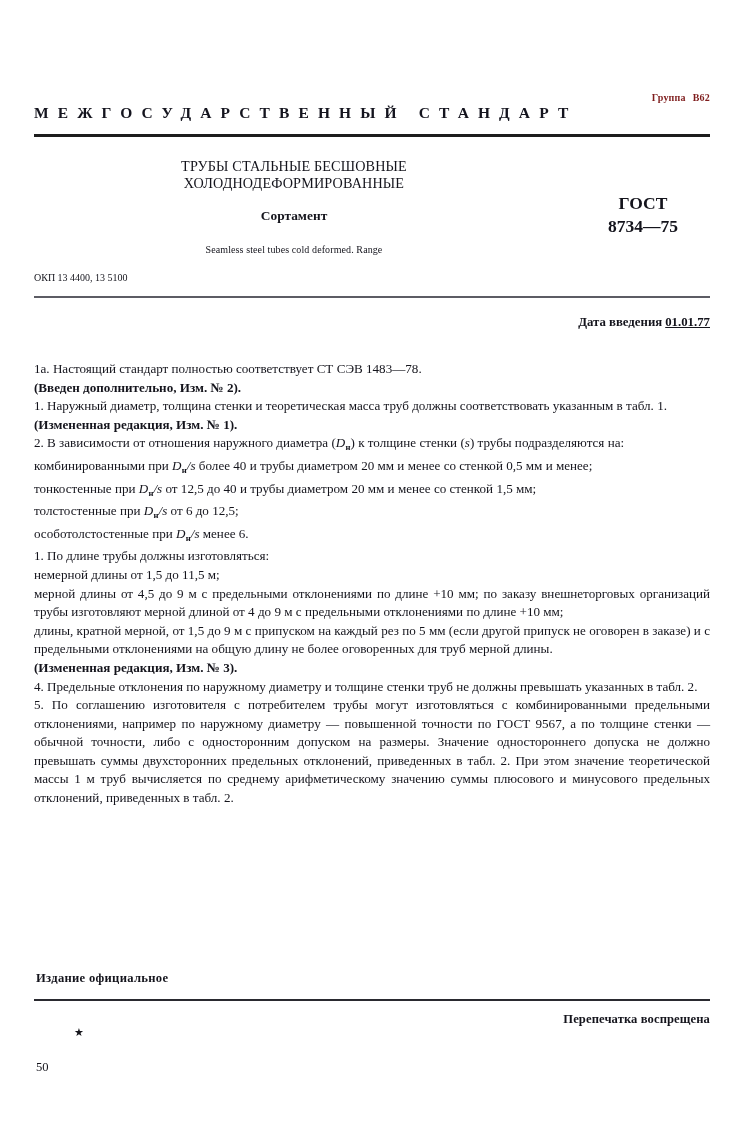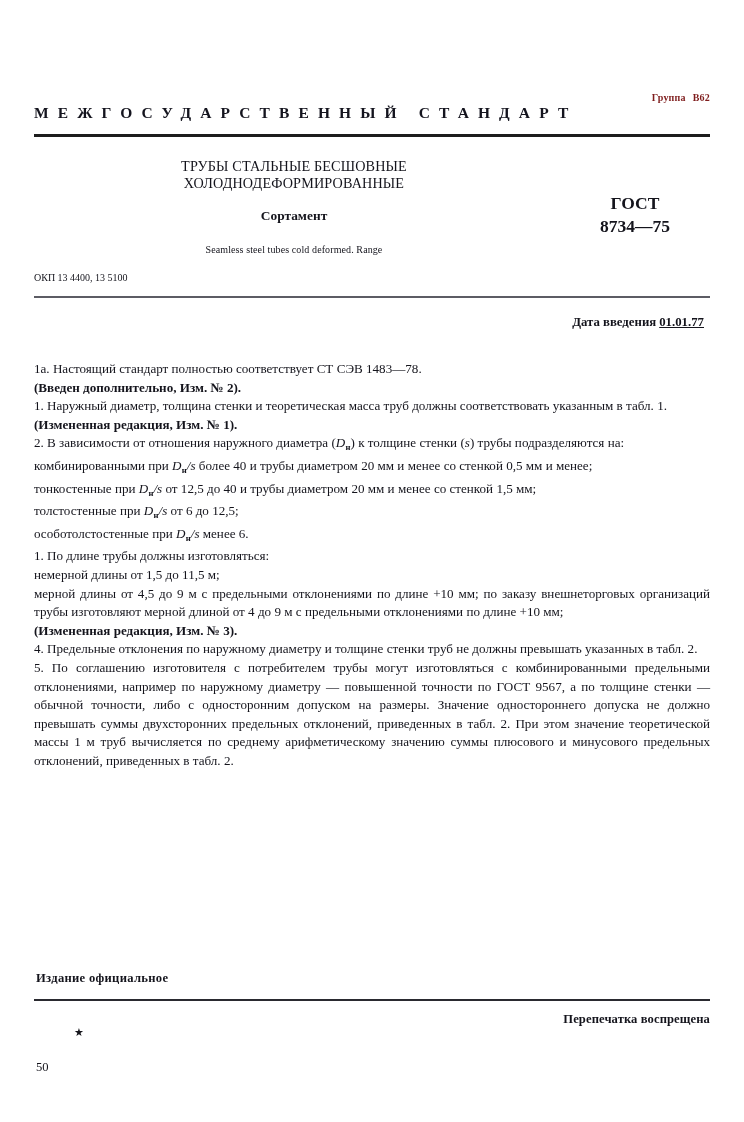--- a/index.html
+++ b/index.html
@@ -98,39 +98,39 @@
     margin-top: 16px;
   }
   .title-en {
     font-size: 10px;
     margin-top: 20px;
     letter-spacing: 0.1px;
   }
 
   .gost-box {
     position: absolute;
-    right: 34px;
+    right: 26px;
     top: 192px;
     width: 150px;
     text-align: center;
     font-weight: bold;
     font-size: 17.5px;
     line-height: 23px;
   }
 
   .okp {
     position: absolute;
     left: 34px;
     top: 272px;
     font-size: 10px;
   }
 
   .date-intro {
     position: absolute;
-    right: 40px;
+    right: 34px;
     top: 315px;
     font-size: 12.8px;
     font-weight: bold;
   }
   .date-intro .date-val {
     text-decoration: underline;
     margin-left: 3px;
   }
 
   
@@ -244,20 +244,21 @@
 
     <p class="p-hang"><span>тонкостенные при </span><span class="frac"><i>D</i><span class="sub">н</span><i>/s</i></span><span> от 12,5 до 40 и трубы диаметром 20 мм и менее со стенкой 1,5 мм;</span></p>
 
     <p class="p-hang"><span>толстостенные при </span><span class="frac"><i>D</i><span class="sub">н</span><i>/s</i></span><span> от 6 до 12,5;</span></p>
 
     <p class="p-hang"><span>особотолстостенные при </span><span class="frac"><i>D</i><span class="sub">н</span><i>/s</i></span><span> менее 6.</span></p>
 
     <p class="p-hang">1.  По длине трубы должны изготовляться:</p>
     <p class="p-hang">немерной длины от 1,5 до 11,5 м;</p>
     <p class="p-hang">мерной длины от 4,5 до 9 м с предельными отклонениями по длине +10 мм; по заказу внешнеторговых организаций трубы изготовляют мерной длиной от 4 до 9 м с предельными отклонениями по длине +10 мм;</p>
+    <p class="p-hang">длины, кратной мерной, от 1,5 до 9 м с припуском на каждый рез по 5 мм (если другой припуск не оговорен в заказе) и с предельными отклонениями на общую длину не более оговоренных для труб мерной длины.</p>
     <p class="p-bold">(Измененная редакция, Изм. № 3).</p>
     <p class="p-hang">4. Предельные отклонения по наружному диаметру и толщине стенки труб не должны превышать указанных в табл. 2.</p>
     <p class="p-hang">5. По соглашению изготовителя с потребителем трубы могут изготовляться с комбинированными предельными отклонениями, например по наружному диаметру — повышенной точности по ГОСТ 9567, а по толщине стенки — обычной точности, либо с односторонним допуском на размеры. Значение одностороннего допуска не должно превышать суммы двухсторонних предельных отклонений, приведенных в табл. 2. При этом значение теоретической массы 1 м труб вычисляется по среднему арифметическому значению суммы плюсового и минусового предельных отклонений, приведенных в табл. 2.</p>
 
   </div>
 
   <div class="rule-foot"></div>
 
   <div class="foot-left">Издание  официальное</div>
   <div class="foot-star">★</div>

